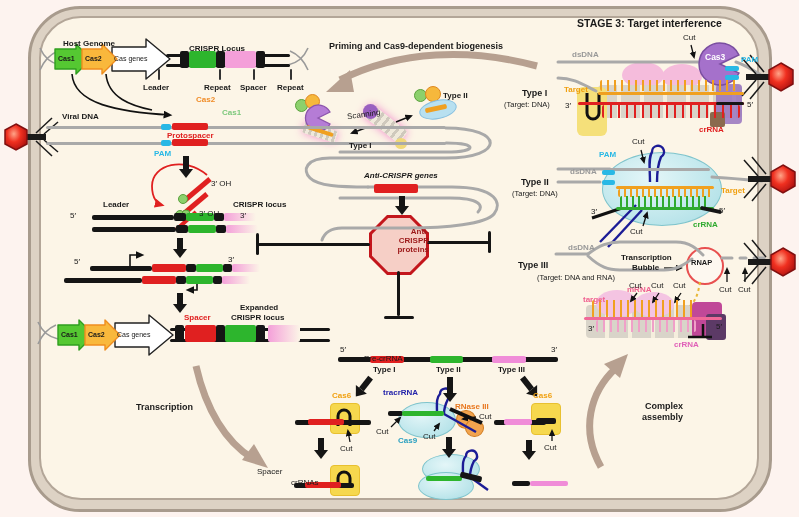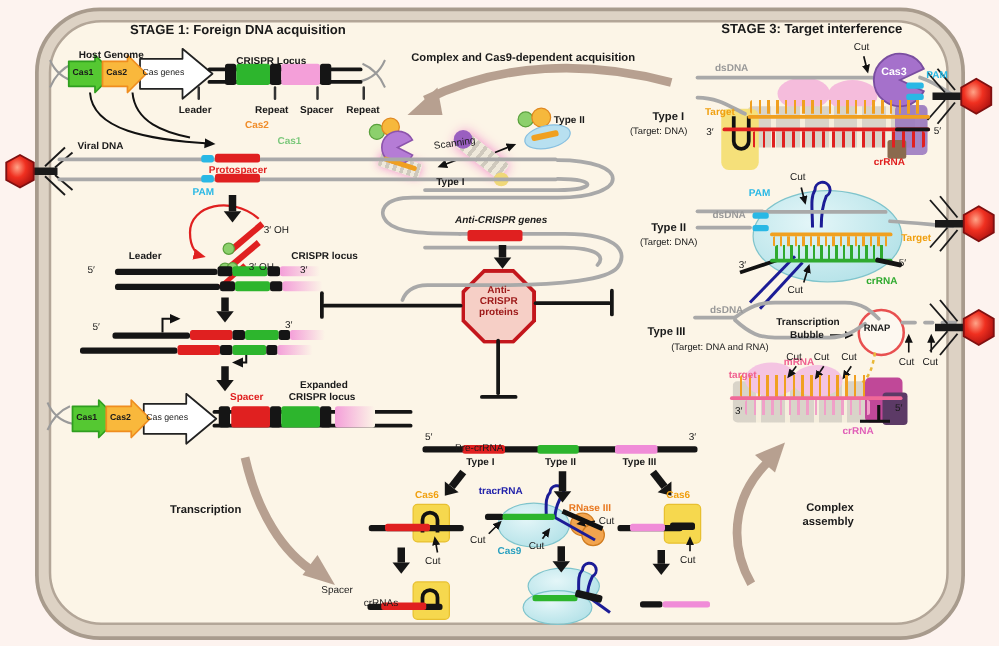--- a/index.html
+++ b/index.html
@@ -352,21 +352,20 @@
   <div class="darr" style="left:177px;top:238px;height:11px;"></div>
   <div class="darr" style="left:177px;top:293px;height:11px;"></div>
   <div class="darr" style="left:399px;top:196px;height:10px;"></div>
   <div class="darr" style="left:363px;top:376px;height:15px;transform:rotate(38deg);"></div>
   <div class="darr" style="left:447px;top:377px;height:16px;"></div>
   <div class="darr" style="left:524px;top:376px;height:15px;transform:rotate(-38deg);"></div>
   <div class="darr" style="left:318px;top:438px;height:12px;"></div>
   <div class="darr" style="left:446px;top:437px;height:12px;"></div>
   <div class="darr" style="left:526px;top:440px;height:11px;"></div>
 
-  <div class="L t" style="left:104px;top:18px;">STAGE 1: Foreign DNA acquisition</div>
   <div class="L" style="left:63px;top:39px;">Host Genome</div>
   <div class="L" style="left:189px;top:44px;">CRISPR Locus</div>
   <div class="L" style="left:58px;top:55px;font-size:7px;">Cas1</div>
   <div class="L" style="left:85px;top:55px;font-size:7px;">Cas2</div>
   <div class="L n" style="left:114px;top:55px;font-size:7px;">Cas genes</div>
   <div class="L" style="left:143px;top:83px;">Leader</div>
   <div class="L" style="left:204px;top:83px;">Repeat</div>
   <div class="L" style="left:240px;top:83px;">Spacer</div>
   <div class="L" style="left:277px;top:83px;">Repeat</div>
   <div class="L" style="left:62px;top:112px;">Viral DNA</div>
@@ -380,26 +379,26 @@
   <div class="L" style="left:233px;top:200px;">CRISPR locus</div>
   <div class="L n" style="left:70px;top:211px;">5′</div>
   <div class="L n" style="left:240px;top:211px;">3′</div>
   <div class="L n" style="left:74px;top:257px;">5′</div>
   <div class="L n" style="left:228px;top:255px;">3′</div>
   <div class="L" style="left:184px;top:313px;color:#e02020;">Spacer</div>
   <div class="L" style="left:240px;top:303px;">Expanded</div>
   <div class="L" style="left:231px;top:313px;">CRISPR locus</div>
   <div class="L" style="left:136px;top:402px;font-size:9px;">Transcription</div>
 
-  <div class="L" style="left:329px;top:41px;font-size:9px;">Complex and Cas9-dependent acquisition</div>
+  <div class="L" style="left:329px;top:41px;font-size:9px;">Priming and Cas9-dependent biogenesis</div>
   <div class="L n" style="left:347px;top:110px;transform:rotate(-8deg);">Scanning</div>
   <div class="L" style="left:349px;top:141px;">Type I</div>
   <div class="L" style="left:443px;top:91px;">Type II</div>
   <div class="L" style="left:364px;top:171px;font-style:italic;">Anti-CRISPR genes</div>
-  <div class="L" style="left:369px;top:227px;width:60px;text-align:center;color:#9c1818;z-index:5;">
+  <div class="L" style="left:369px;top:227px;width:60px;text-align:right;color:#9c1818;z-index:5;">
     <span>Anti-</span><br>
     <span>CRISPR</span><br>
     <span>proteins</span>
   </div>
 
   <div class="L" style="left:522px;top:88px;font-size:9px;">Type I</div>
   <div class="L n" style="left:504px;top:101px;font-size:7.5px;">(Target: DNA)</div>
   <div class="L" style="left:521px;top:177px;font-size:9px;">Type II</div>
   <div class="L n" style="left:512px;top:190px;font-size:7.5px;">(Target: DNA)</div>
   <div class="L" style="left:518px;top:260px;font-size:9px;">Type III</div>

